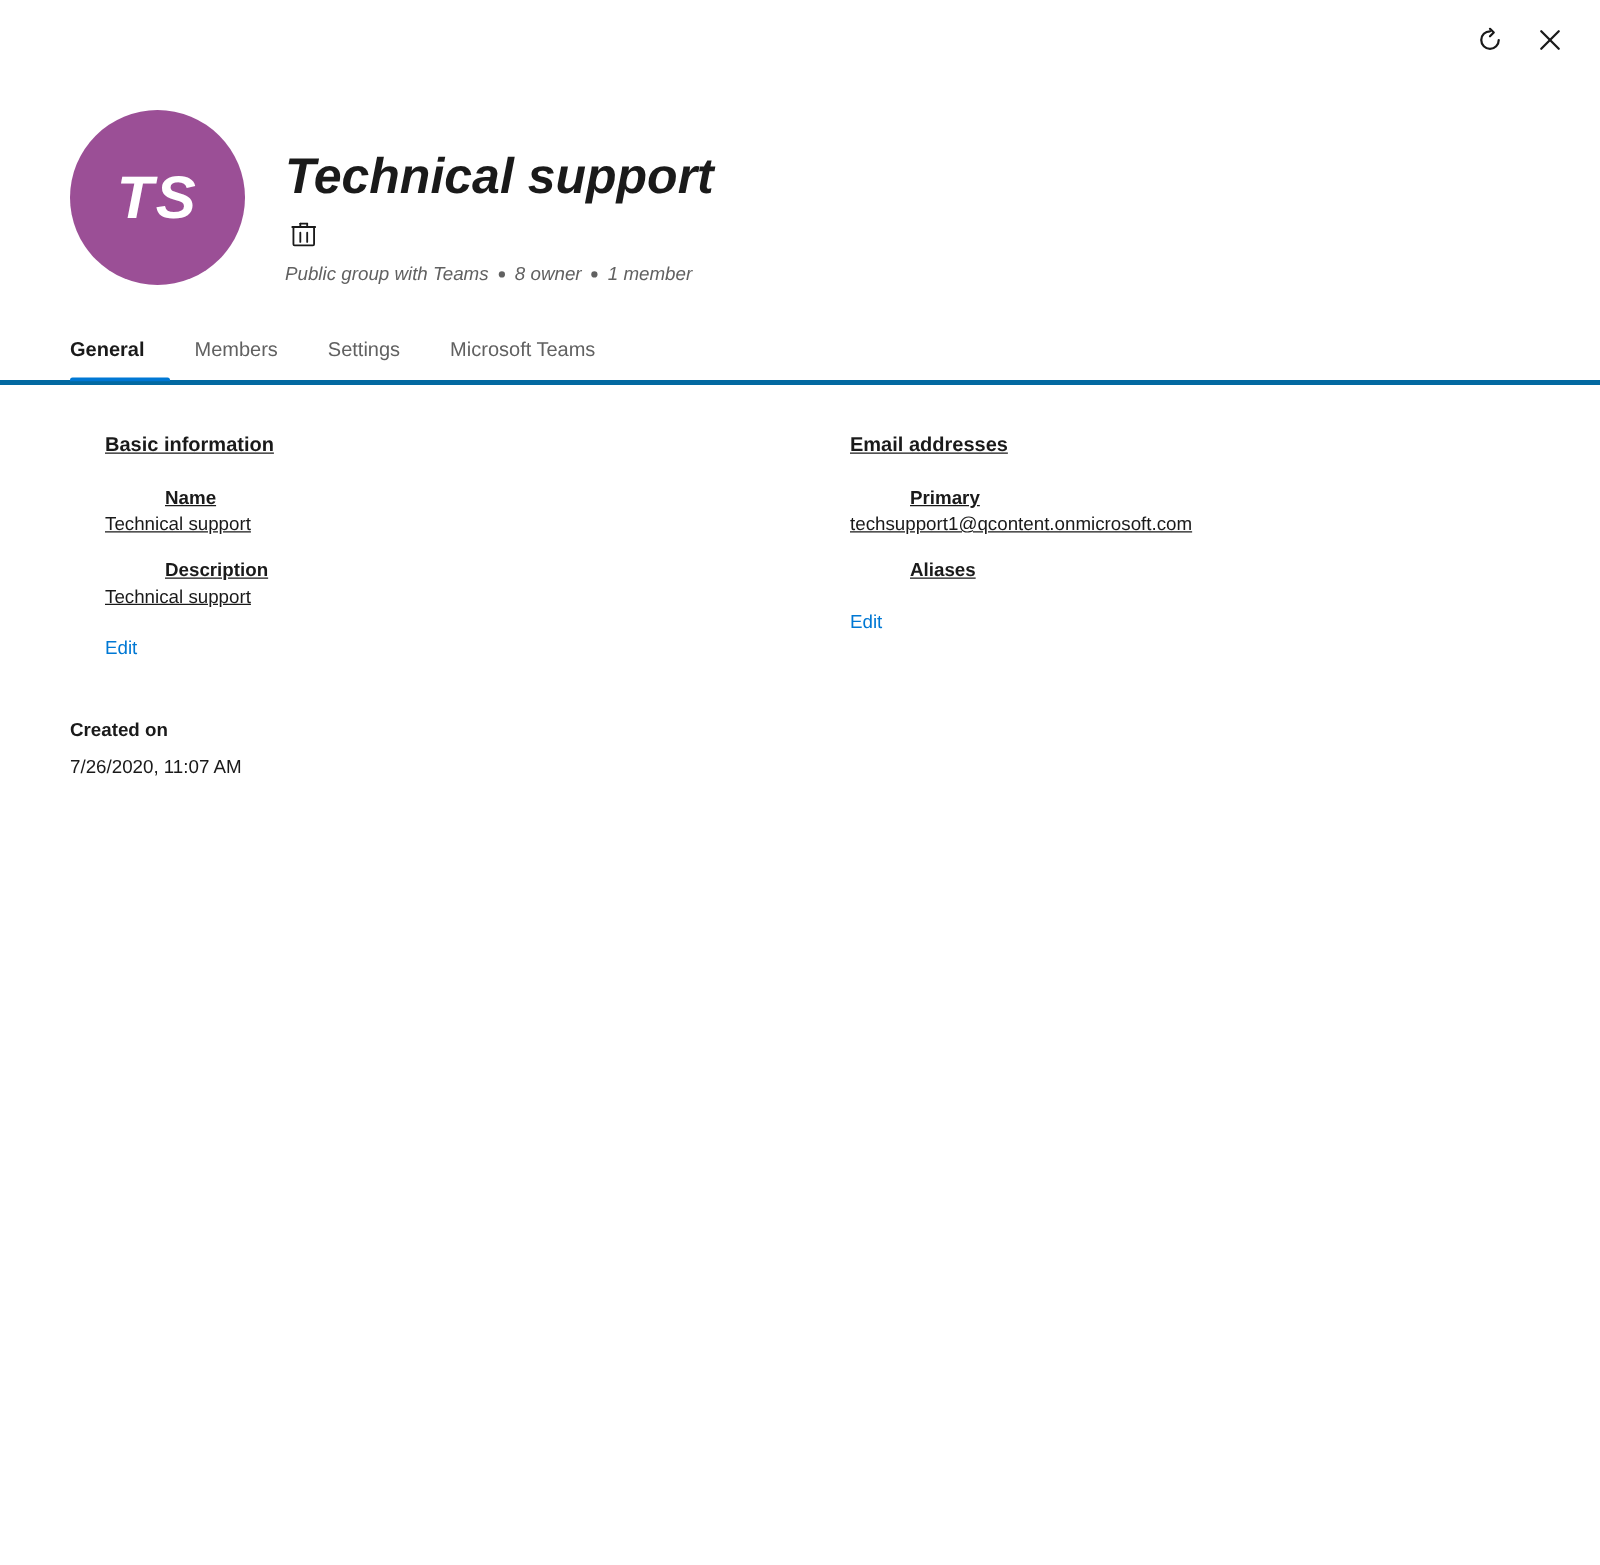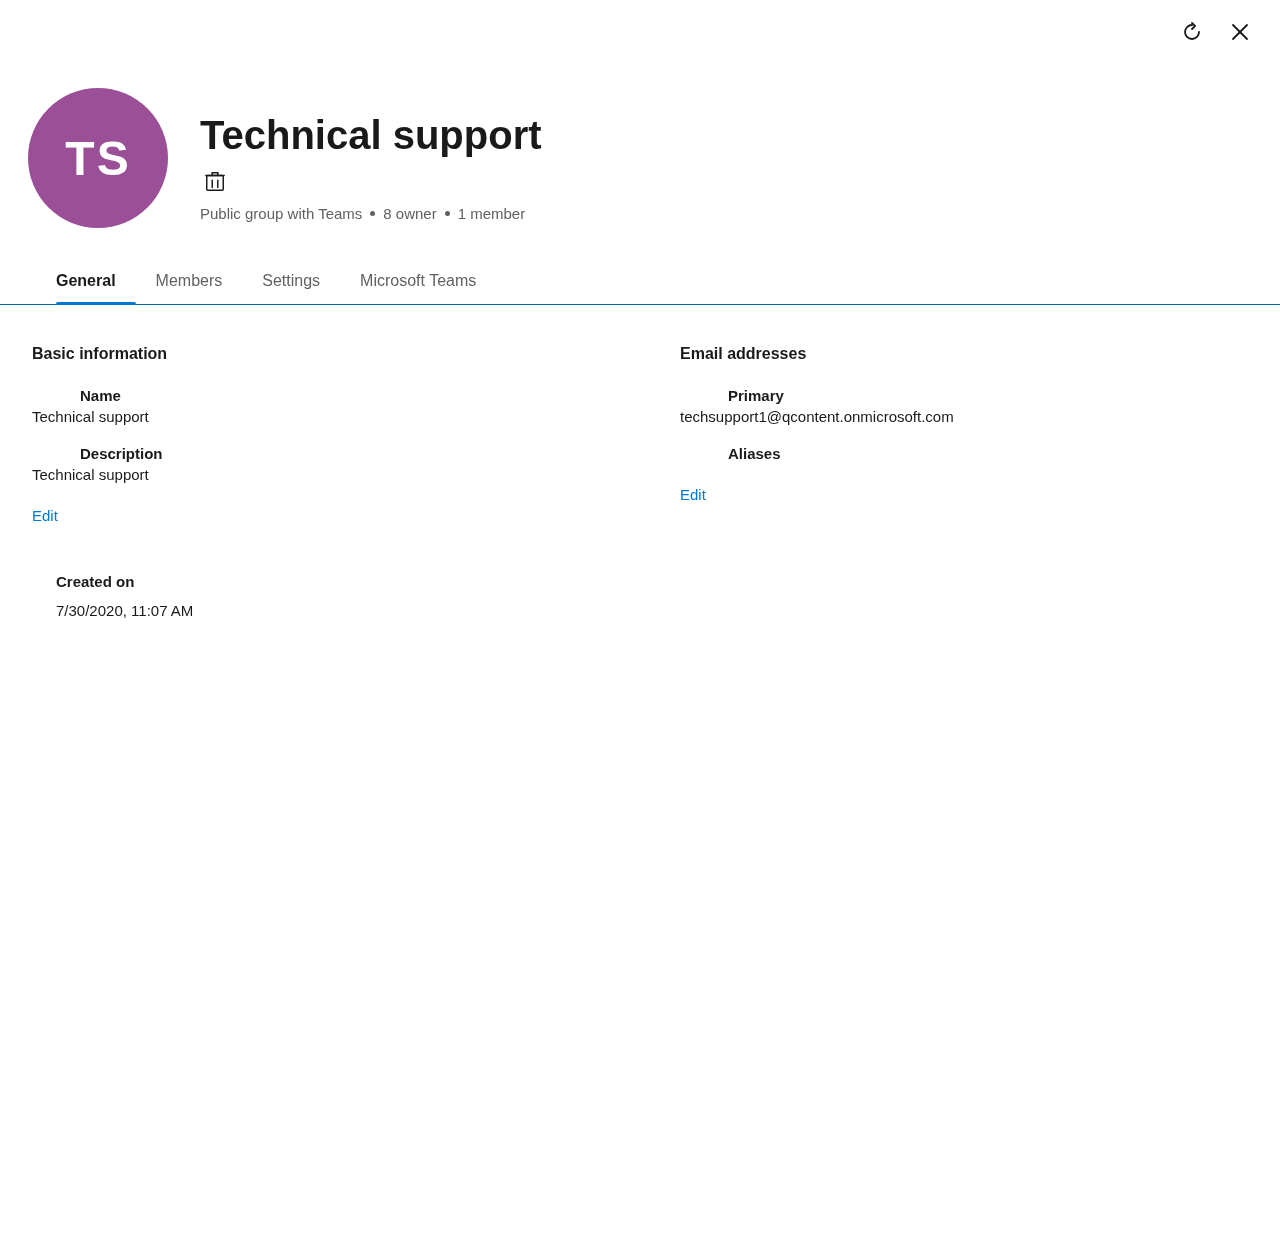--- a/index.html
+++ b/index.html
@@ -33,23 +33,24 @@
       height: 32px;
       display: flex;
       align-items: center;
       justify-content: center;
       color: #1a1a1a;
       font-size: 18px;
     }
 
     .header-section {
       display: flex;
-      align-items: center;
-      padding: 24px 56px 32px 28px;
+      align-items: flex-end;
+      padding: 24px 56px 32px 56px;
       gap: 32px;
+      font-style: italic;
     }
 
     .avatar {
       width: 140px;
       height: 140px;
       border-radius: 50%;
       background: #9b4f96;
       display: flex;
       align-items: center;
       justify-content: center;
@@ -100,21 +101,21 @@
     .meta-dot {
       width: 5px;
       height: 5px;
       border-radius: 50%;
       background: #616161;
       display: inline-block;
     }
 
     .tabs-section {
       padding: 0 56px;
-      border-bottom: 1px solid #0369a1;
+      border-bottom: 4px solid #0369a1;
       display: flex;
       gap: 0;
       margin-bottom: 40px;
     }
 
     .tab {
       padding: 12px 20px 14px 20px;
       font-size: 16px;
       cursor: pointer;
       border: none;
@@ -142,24 +143,25 @@
       height: 3px;
       background: #0078d4;
       border-radius: 2px 2px 0 0;
     }
 
     .tab:first-child.active::after {
       left: 0;
     }
 
     .content-section {
-      padding: 0 32px;
+      padding: 0 84px;
       display: grid;
       grid-template-columns: 1fr 1fr;
       gap: 0 80px;
+      text-decoration: underline;
     }
 
     .info-column h2 {
       font-size: 16px;
       font-weight: 700;
       color: #1a1a1a;
       margin-bottom: 24px;
     }
 
     .info-field {
@@ -307,14 +309,14 @@
     <div class="info-field">
       <div class="info-field-label">Aliases</div>
     </div>
 
     <a class="edit-link" href="#">Edit</a>
   </div>
 </div>
 
 <div class="created-section">
   <div class="created-label">Created on</div>
-  <div class="created-value">7/30/2020, 11:07 AM</div>
+  <div class="created-value">7/26/2020, 11:07 AM</div>
 </div>
 
 </body></html>

